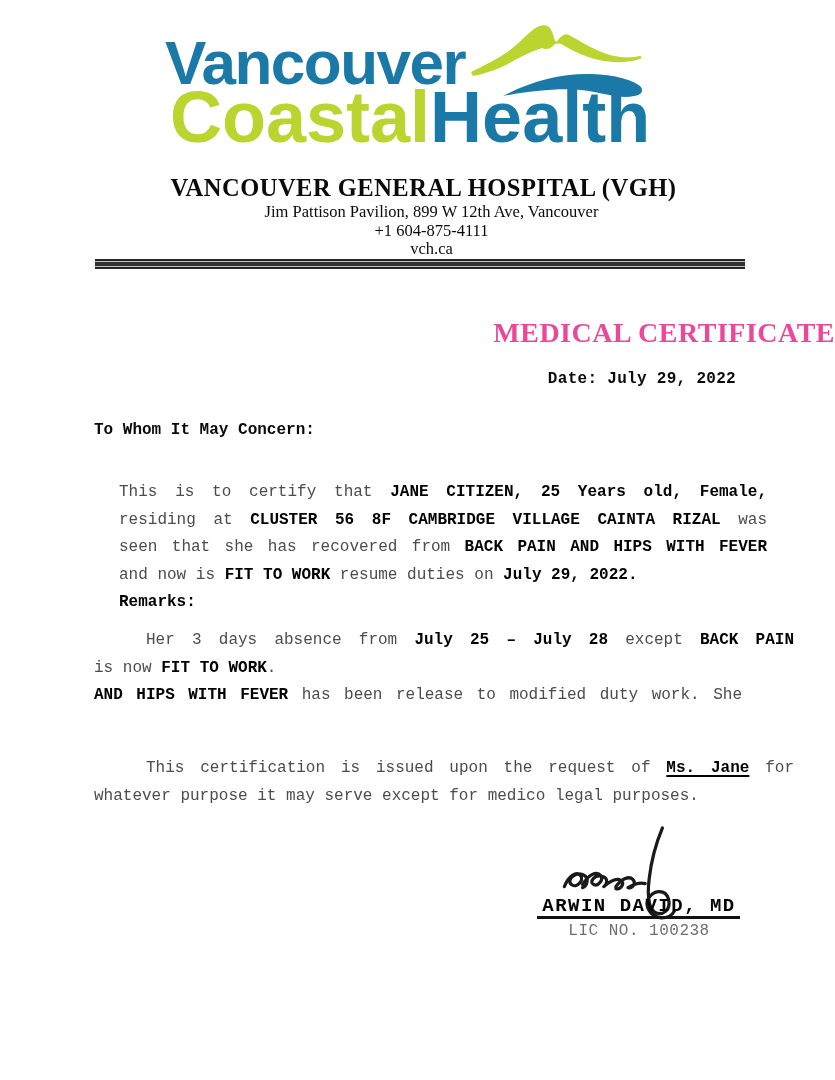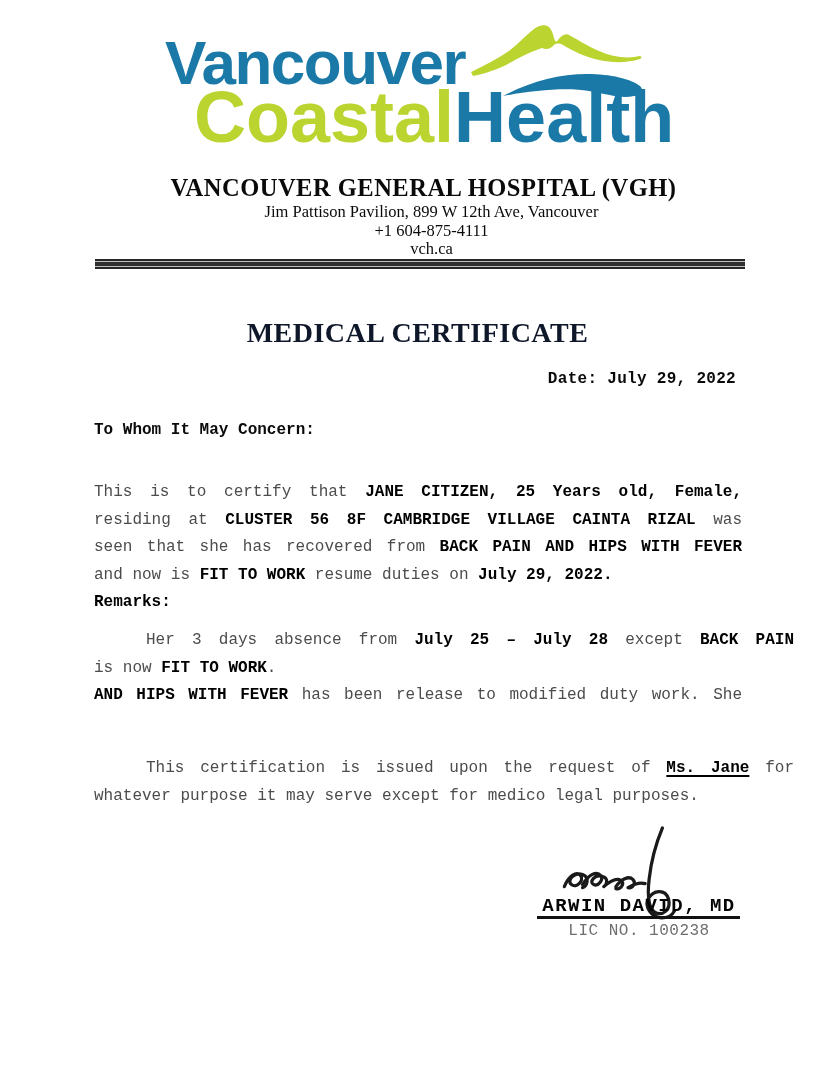--- a/index.html
+++ b/index.html
@@ -7,36 +7,36 @@
     position:relative;
     width:835px;height:1080px;
     background:#ffffff;
     overflow:hidden;
     font-family:"Liberation Mono", monospace;
   }
   
   .logo-line{position:absolute;font-family:"Liberation Sans", sans-serif;font-weight:bold;white-space:nowrap;}
   .logo-line1{left:165px;top:32px;font-size:62px;line-height:62px;letter-spacing:-1.5px;color:var(--logo-blue);}
   .logo-line2{left:170px;top:80px;font-size:72px;line-height:74px;letter-spacing:0px;}
-  .logo-green{color:var(--logo-green);margin-left:24px;}
+  .logo-green{color:var(--logo-green);}
   .logo-blue{color:var(--logo-blue);}
   .mountain{position:absolute;left:465px;top:24px;width:190px;height:82px;}
   
   .hospital{position:absolute;left:0;top:173px;width:835px;text-align:center;font-family:"Liberation Serif", serif;color:#0a0a0a;}
   .hospital-name{font-size:24.5px;font-weight:bold;letter-spacing:0.5px;line-height:30px;padding-left:12px;}
   .hospital-sub{font-size:16.5px;line-height:18.5px;padding-left:28px;}
   .divider{
     position:absolute;left:95px;top:259px;width:650px;height:10px;
     background:linear-gradient(to bottom,#262626 0 2px,#bdbdbd 2px 3px,#303030 3px 7px,#bdbdbd 7px 8px,#262626 8px 10px);
   }
   
   .title{
     position:absolute;left:0;top:317px;width:835px;margin:0;
-    text-align:center;font-family:"Liberation Serif", serif;
-    font-size:28px;font-weight:bold;letter-spacing:0.5px;color:#0f172a;
+    text-align:right;font-family:"Liberation Serif", serif;
+    font-size:28px;font-weight:bold;letter-spacing:0.5px;color:#ec4899;
   }
   .date-line{
     position:absolute;left:94px;top:370px;width:642px;
     text-align:right;font-size:16px;font-weight:bold;color:#0a0a0a;
     letter-spacing:0.3px;
   }
   .salutation{
     position:absolute;left:94px;top:417px;width:648px;
     font-size:16px;font-weight:bold;color:#0a0a0a;line-height:27.5px;
   }
@@ -101,21 +101,21 @@
     <div class="hospital-sub">vch.ca</div>
   </div>
 
   <div class="divider"></div>
 
   <h1 class="title">MEDICAL CERTIFICATE</h1>
   <div class="date-line">Date: July 29, 2022</div>
   <div class="salutation">To Whom It May Concern:</div>
 
   <div class="body-area">
-      <div class="para" style="top: 479px;">
+      <div class="para" style="top: 479px; margin-left: 25px;">
         <div class="line just"><span>This is to certify that </span><span class="b">JANE CITIZEN, 25 Years old, Female,</span></div>
         <div class="line just"><span>residing at </span><span class="b">CLUSTER 56 8F CAMBRIDGE VILLAGE CAINTA RIZAL</span><span> was</span></div>
         <div class="line just"><span>seen that she has recovered from </span><span class="b">BACK PAIN AND HIPS WITH FEVER</span></div>
         <div class="line"><span>and now is </span><span class="b">FIT TO WORK</span><span> resume duties on </span><span class="b">July 29, 2022.</span></div>
         <div class="line"><span class="b">Remarks:</span></div>
       </div>
       <div class="para" style="top: 627px;">
         <div class="line just" style="padding-left: 52px;"><span>Her 3 days absence from </span><span class="b">July 25 – July 28</span><span> except </span><span class="b">BACK PAIN</span></div>
         <div class="line"><span>is now </span><span class="b">FIT TO WORK</span><span>.</span></div>
         <div class="line just"><span class="b">AND HIPS WITH FEVER</span><span> has been release to modified duty work. She</span></div>

